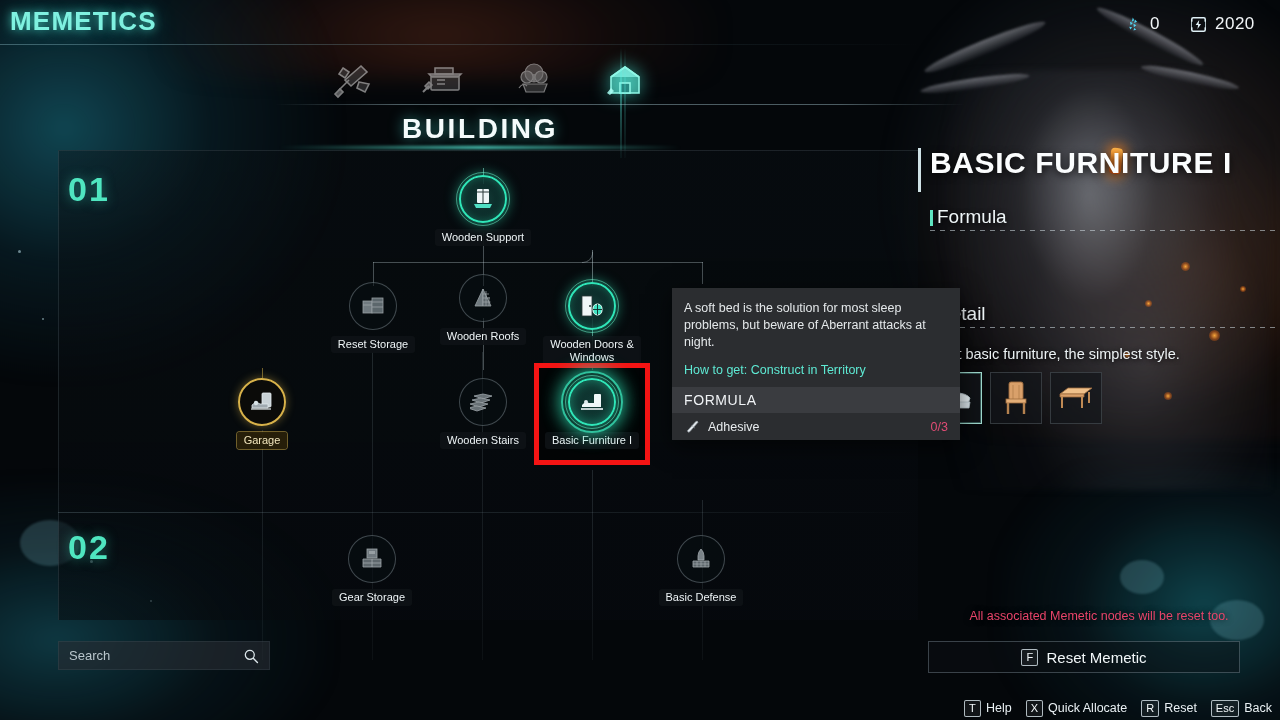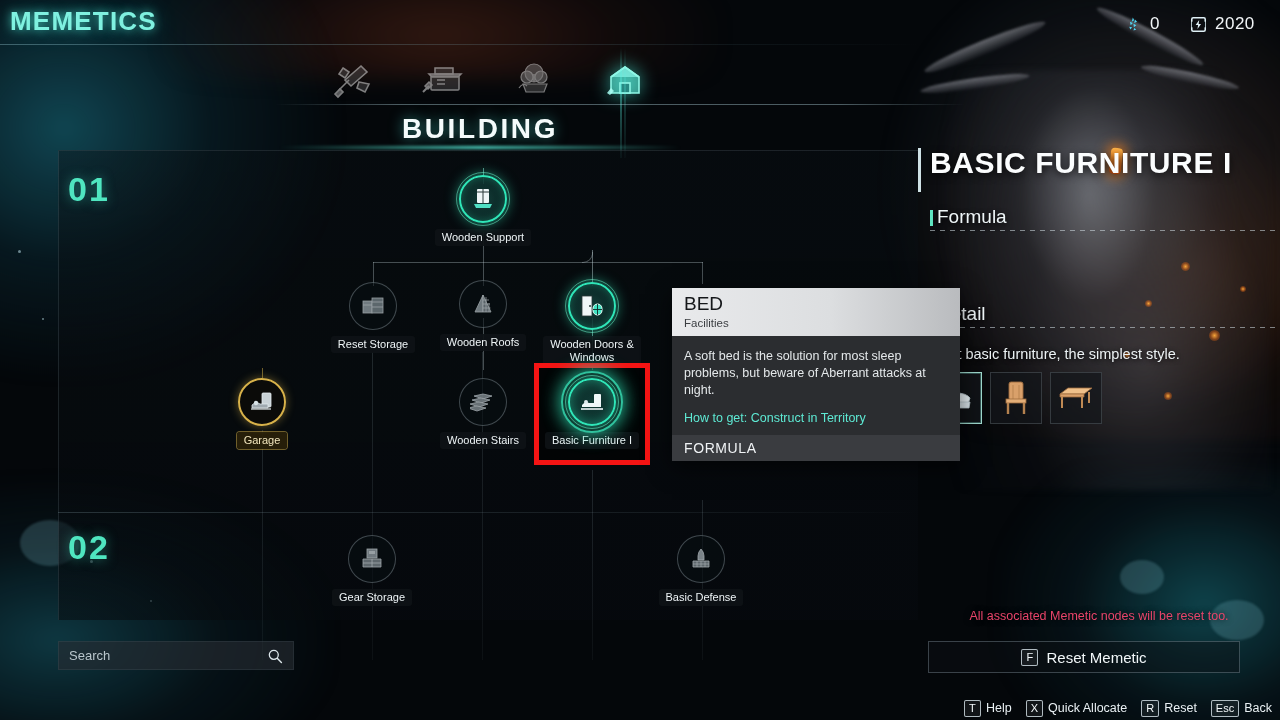--- a/index.html
+++ b/index.html
@@ -183,21 +183,21 @@
     border-right:1px solid rgba(195,210,218,0.34);
     border-bottom:1px solid rgba(195,210,218,0.34);
     border-bottom-right-radius:10px;
     background:none;
   }
   .conn.lit { background:rgba(140,235,215,0.55); }
   .conn.gold-v { background:rgba(200,168,70,0.55); }
 
   
   #search {
-    position:absolute; left:58px; top:641px; width:236px; height:29px;
+    position:absolute; left:58px; top:641px; width:212px; height:29px;
     background:rgba(38,44,50,0.62);
     display:flex; align-items:center; padding:0 10px;
     border:1px solid rgba(150,175,185,0.10);
   }
   #search .ph { flex:1; font-size:13px; color:#b9c6cc; }
   #search svg { flex:none; }
 
   
   #rightpanel { position:absolute; left:918px; top:140px; width:362px; height:500px; }
   .rp-accent { position:absolute; left:0; top:8px; width:3px; height:44px; background:#cfe2e6; }
@@ -435,21 +435,21 @@
     <svg width="26" height="26" viewBox="0 0 26 26">
       <rect x="3" y="8" width="9" height="12" fill="#9aa5ab" stroke="#cfd8dc" stroke-width="0.8"></rect>
       <rect x="12" y="5" width="11" height="15" fill="#7e8a90" stroke="#cfd8dc" stroke-width="0.8"></rect>
       <path d="M12 9 h11 M12 14 h11" stroke="#d5dee2" stroke-width="0.8"></path>
       <path d="M3 12 h9" stroke="#d5dee2" stroke-width="0.8"></path>
     </svg>
   </div>
   <div class="label">Reset Storage</div>
 </div>
 
-<div class="node locked" style="left:483px; top:280px;">
+<div class="node locked" style="left:483px; top:274px;">
   <div class="ring">
     <svg width="26" height="26" viewBox="0 0 26 26">
       <path d="M13 4 L5 21 H13 Z" fill="#9aa5ab" stroke="#d3dce0" stroke-width="0.8"></path>
       <path d="M13 4 L21 21 H13 Z" fill="#7c878d" stroke="#d3dce0" stroke-width="0.8"></path>
       <path d="M13 9 h6 M13 13 h7 M13 17 h7.5 M16 6 v15 M19 12 v9" stroke="#dde5e9" stroke-width="0.7"></path>
     </svg>
   </div>
   <div class="label">Wooden Roofs</div>
 </div>
 
@@ -599,24 +599,28 @@
     <span class="key">R</span>
     <span>Reset</span>
   </div>
   <div class="hint">
     <span class="key">Esc</span>
     <span>Back</span>
   </div>
 </div>
 
 <div id="tooltip">
-  <div class="tt-head">
-    <div class="tt-name">BED</div>
-    <div class="tt-cat">Facilities</div>
-  </div>
   <div class="tt-body">
     <div class="tt-desc">A soft bed is the solution for most sleep problems, but beware of Aberrant attacks at night.</div>
     <div class="tt-howto">How to get: Construct in Territory</div>
   </div>
   <div class="tt-formula-head">FORMULA</div>
 
 
+  <div class="tt-row">
+    <svg class="ic" viewBox="0 0 20 20">
+      <path d="M4 15 L14 4 q2 -1 2.5 1 L7 16 q-2 2 -3 -1 z" fill="#e6ebef" stroke="#8a949a" stroke-width="0.8"></path>
+      <path d="M9 9 L13 12" stroke="#9aa4aa" stroke-width="0.7"></path>
+    </svg>
+    <span class="nm">Adhesive</span>
+    <span class="qty">0/3</span>
+  </div>
 </div>
 
 </body></html>

